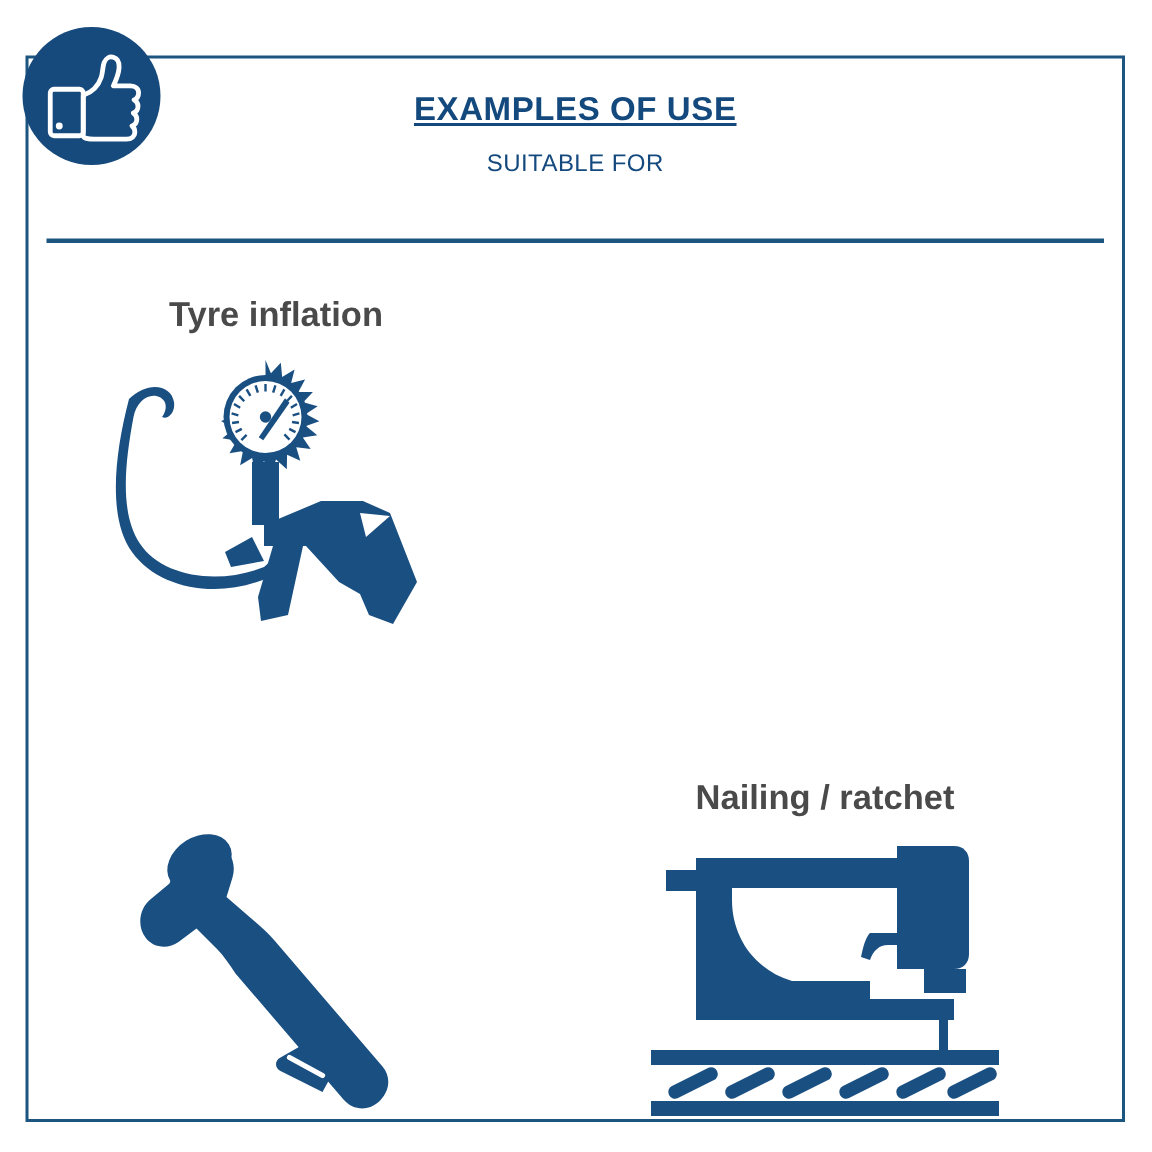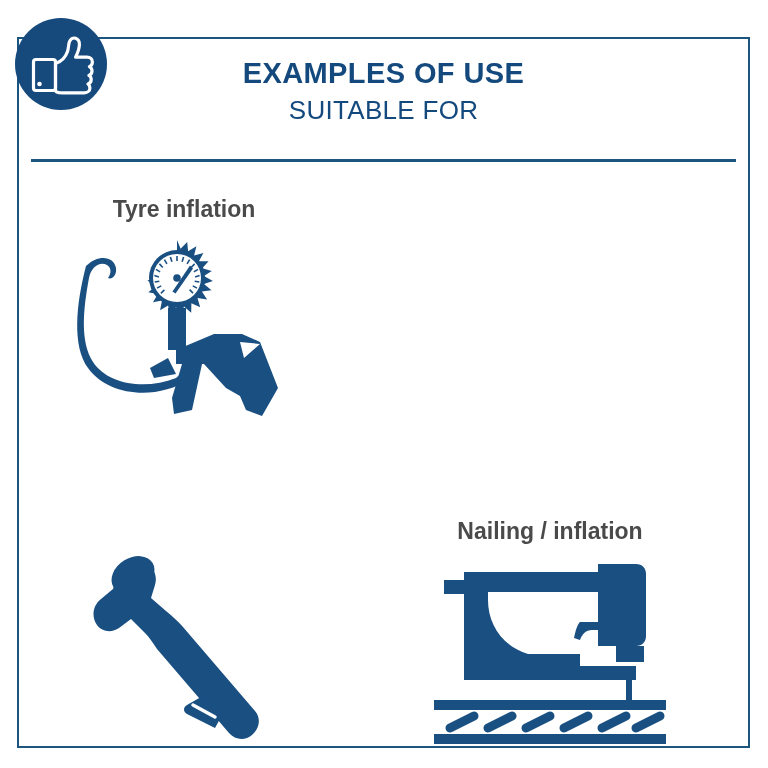--- a/index.html
+++ b/index.html
@@ -51,30 +51,31 @@
   
   #header {
     position: absolute;
     left: 17px;
     top: 52px;
     width: 733px;
     text-align: center;
     pointer-events: none;
   }
   #title {
-    font-size: 29px;
+    font-size: 22px;
     font-weight: bold;
     color: #14497e;
     letter-spacing: 0.4px;
     line-height: 42px;
     margin: 0;
     white-space: nowrap;
+    text-decoration: underline;
   }
   #subtitle {
-    font-size: 26px;
+    font-size: 16px;
     font-weight: normal;
     color: #14497e;
     letter-spacing: 0.3px;
     line-height: 32px;
     margin: 0;
     white-space: nowrap;
   }
   #divider {
     position: absolute;
     left: 31px;
@@ -293,21 +294,21 @@
                      L136 181
                      L142 170 Z"></path>
           </g>
 
           <path d="M114 158 L136 170" stroke="#ffffff" stroke-width="3.5" fill="none" stroke-linecap="round"></path>
         </svg>
       </div>
     </div>
 
     <div class="cell cell-3">
-      <div class="cell-label">Nailing / inflation</div>
+      <div class="cell-label">Nailing / ratchet</div>
       <div class="cell-art">
         <svg width="240" height="190" viewBox="0 0 240 190">
           <g fill="#1a4f82">
 
             <path d="M34 18 L170 18 L170 38 L34 38 Z"></path>
 
             <path d="M14 26 L34 26 L34 40 L14 40 Z"></path>
 
             <path d="M168 10
                      L206 10

